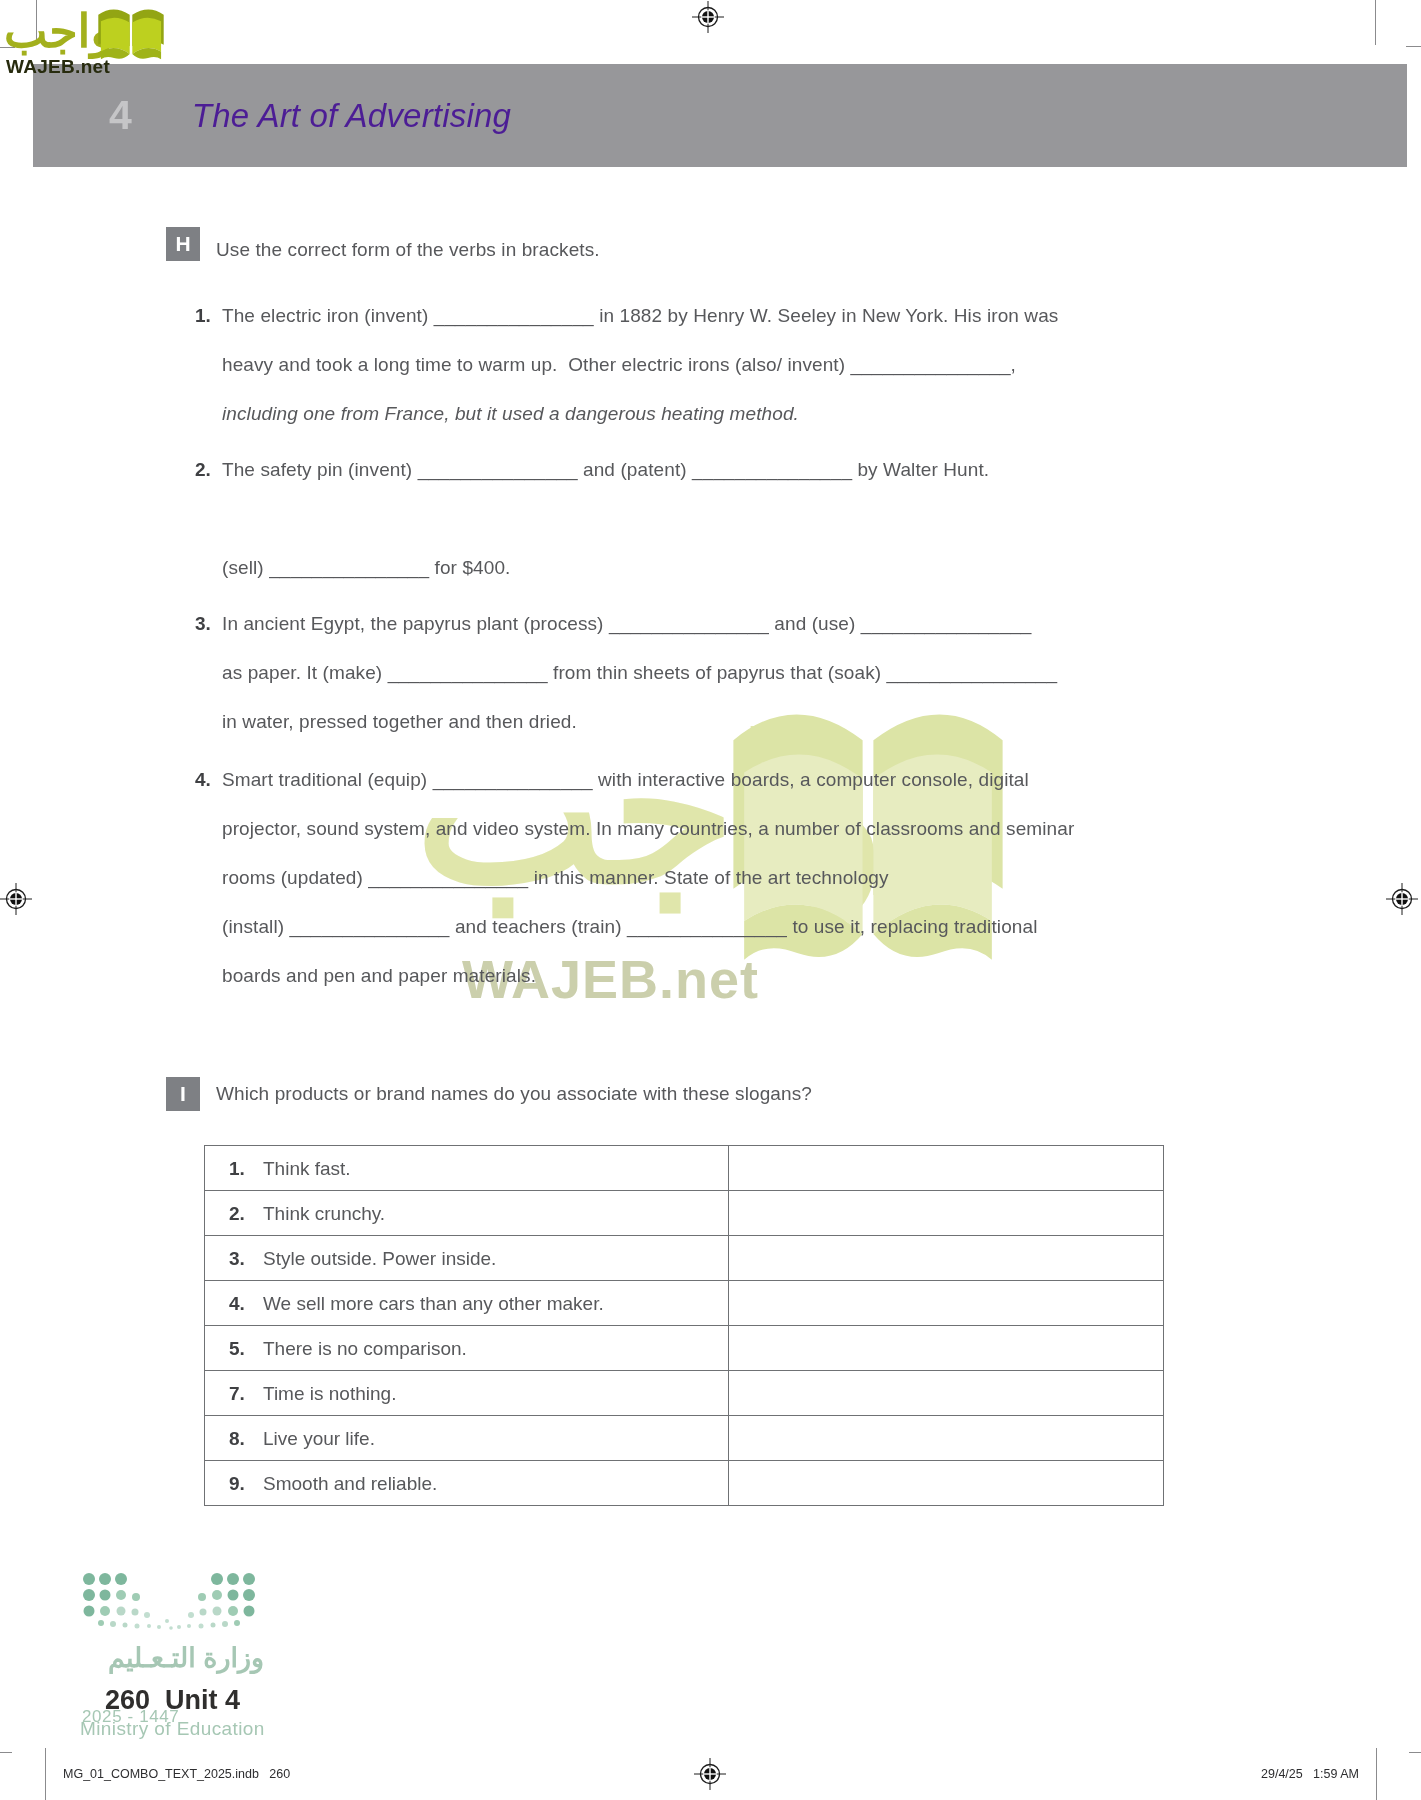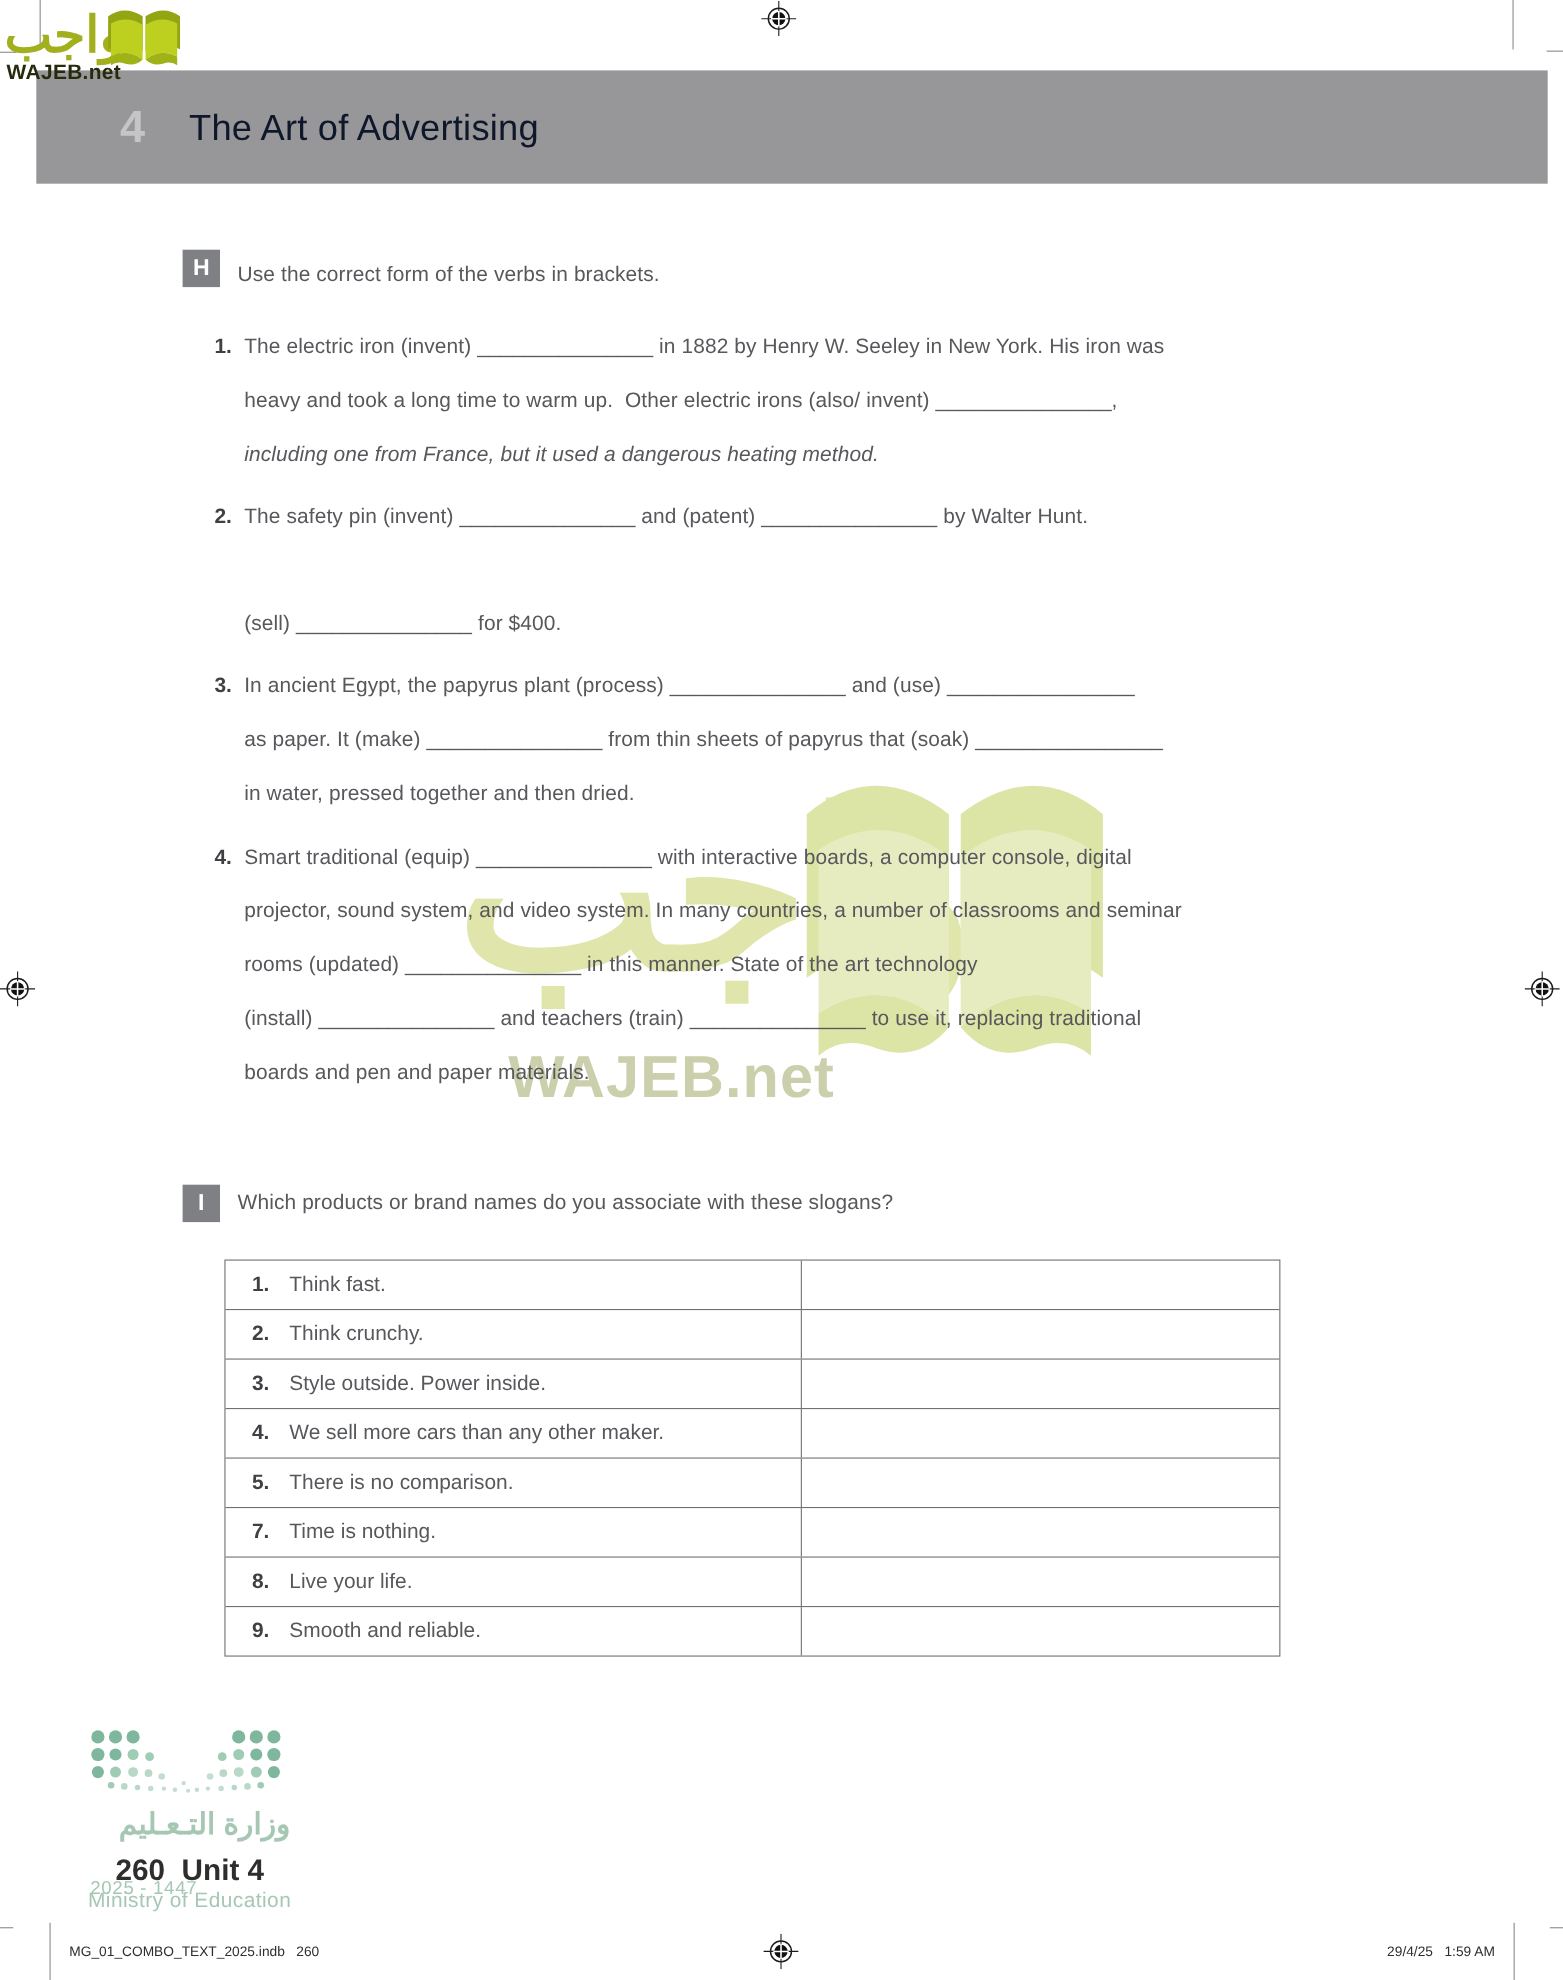--- a/index.html
+++ b/index.html
@@ -28,22 +28,23 @@
   .wajeb-book{position:absolute;left:97px;top:5px;z-index:5;}
   
   .banner{
     position:absolute;left:33px;top:64px;width:1374px;height:103px;
     background:#97979a;display:flex;align-items:center;z-index:1;
   }
   .banner-number{
     margin-left:76px;font-size:41px;font-weight:bold;color:#c5c5c7;line-height:1;
   }
   .banner-title{
-    margin-left:40px;font-size:33px;font-weight:400;color:#0f172a;line-height:1;
+    margin-left:60px;font-size:33px;font-weight:400;color:#4c1d95;line-height:1;
     letter-spacing:0.2px;
+    font-style:italic;
   }
   
   .badge{
     position:absolute;width:34px;height:34px;background:#7e8084;
     color:#ffffff;font-size:21px;font-weight:bold;
     display:flex;align-items:center;justify-content:center;z-index:2;
   }
   .instruction{
     position:absolute;left:216px;font-size:19px;color:#57585b;
     white-space:pre;line-height:1;z-index:2;letter-spacing:0.1px;

